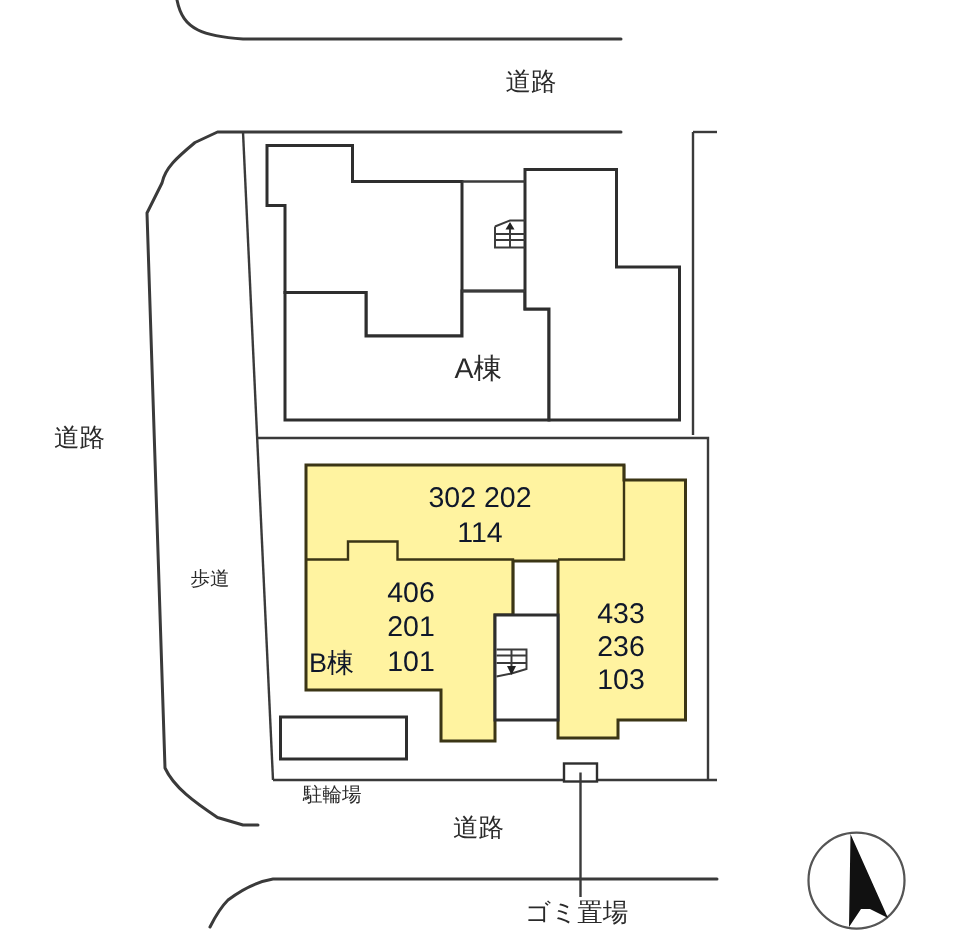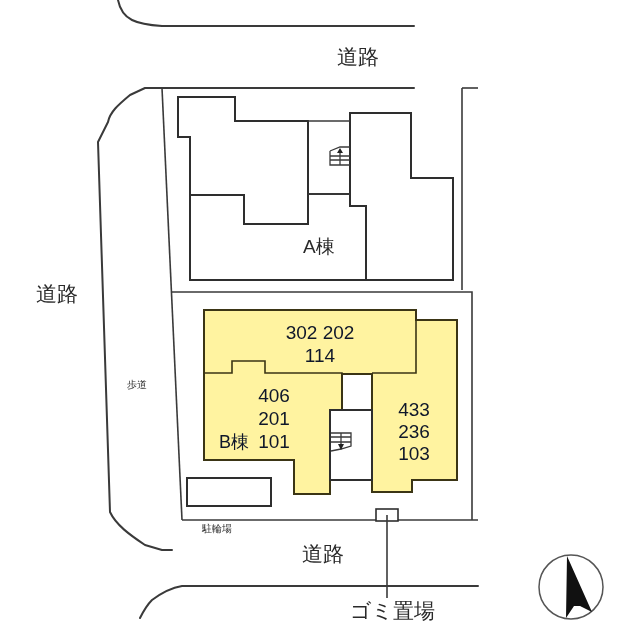--- a/index.html
+++ b/index.html
@@ -4,24 +4,24 @@
   <style>
     html, body { margin: 0; padding: 0; background: #ffffff; }
     body { width: 640px; height: 627px; overflow: hidden; position: relative; }
     #plan { position: absolute; left: 0; top: 0; width: 640px; height: 627px; }
     .line { fill: none; stroke: #3a3a3a; stroke-width: 2; stroke-linejoin: round; stroke-linecap: round; }
     .thin { fill: none; stroke: #3a3a3a; stroke-width: 1.6; }
     .bldg-a { fill: #ffffff; stroke: #2e2e2e; stroke-width: 2; }
     .bldg-b { fill: #fff3a0; stroke: #3b3515; stroke-width: 2; }
     .label {
       position: absolute; font-family: "DejaVu Sans", sans-serif; color: #2a2a2a;
-      font-size: 21px; line-height: 1; white-space: nowrap;
+      font-size: 17px; line-height: 1; white-space: nowrap;
     }
     .unit { font-family: Liberation Sans, sans-serif; font-size: 19px; color: #0f172a; line-height: 21px; text-align: center; position: absolute; }
-    .small { font-size: 10px; }
+    .small { font-size: 13px; }
   </style>
 </head>
 <body>
 
 <svg id="plan" viewBox="0 0 640 627">
 
   <path class="line" d="M118,0 C120,10 124,16 132,20 C138,23 148,25 162,26 L414,26"></path>
 
   <path class="line" d="M414,88 L145,88 L130,95 C118,105 110,112 108,122 L98,142 L110,512 C116,525 130,535 145,545 L162,550 L172,550"></path>
 
@@ -79,20 +79,20 @@
 
 <div class="label" style="left:303px;top:237px;font-family:'Liberation Sans',sans-serif;font-size:19px;">A棟</div>
 
 <div class="unit" style="left:260px;top:322px;width:120px;">302 202</div>
 <div class="unit" style="left:260px;top:345px;width:120px;">114</div>
 
 <div class="unit" style="left:252px;top:385px;width:44px;">406</div>
 <div class="unit" style="left:252px;top:408px;width:44px;">201</div>
 <div class="unit" style="left:252px;top:431px;width:44px;">101</div>
 
-<div class="unit" style="left:206px;top:432px;font-size:18px;margin-left:13px;">B棟</div>
+<div class="unit" style="left:206px;top:432px;font-size:18px;">B棟</div>
 
 <div class="unit" style="left:392px;top:399px;width:44px;">433</div>
 <div class="unit" style="left:392px;top:421px;width:44px;">236</div>
 <div class="unit" style="left:392px;top:443px;width:44px;">103</div>
 
 <div class="label small" style="left:202px;top:484px;margin-top:40px;">駐輪場</div>
 <div class="label" style="left:350px;top:601px;">ゴミ置場</div>
 
 </body></html>

